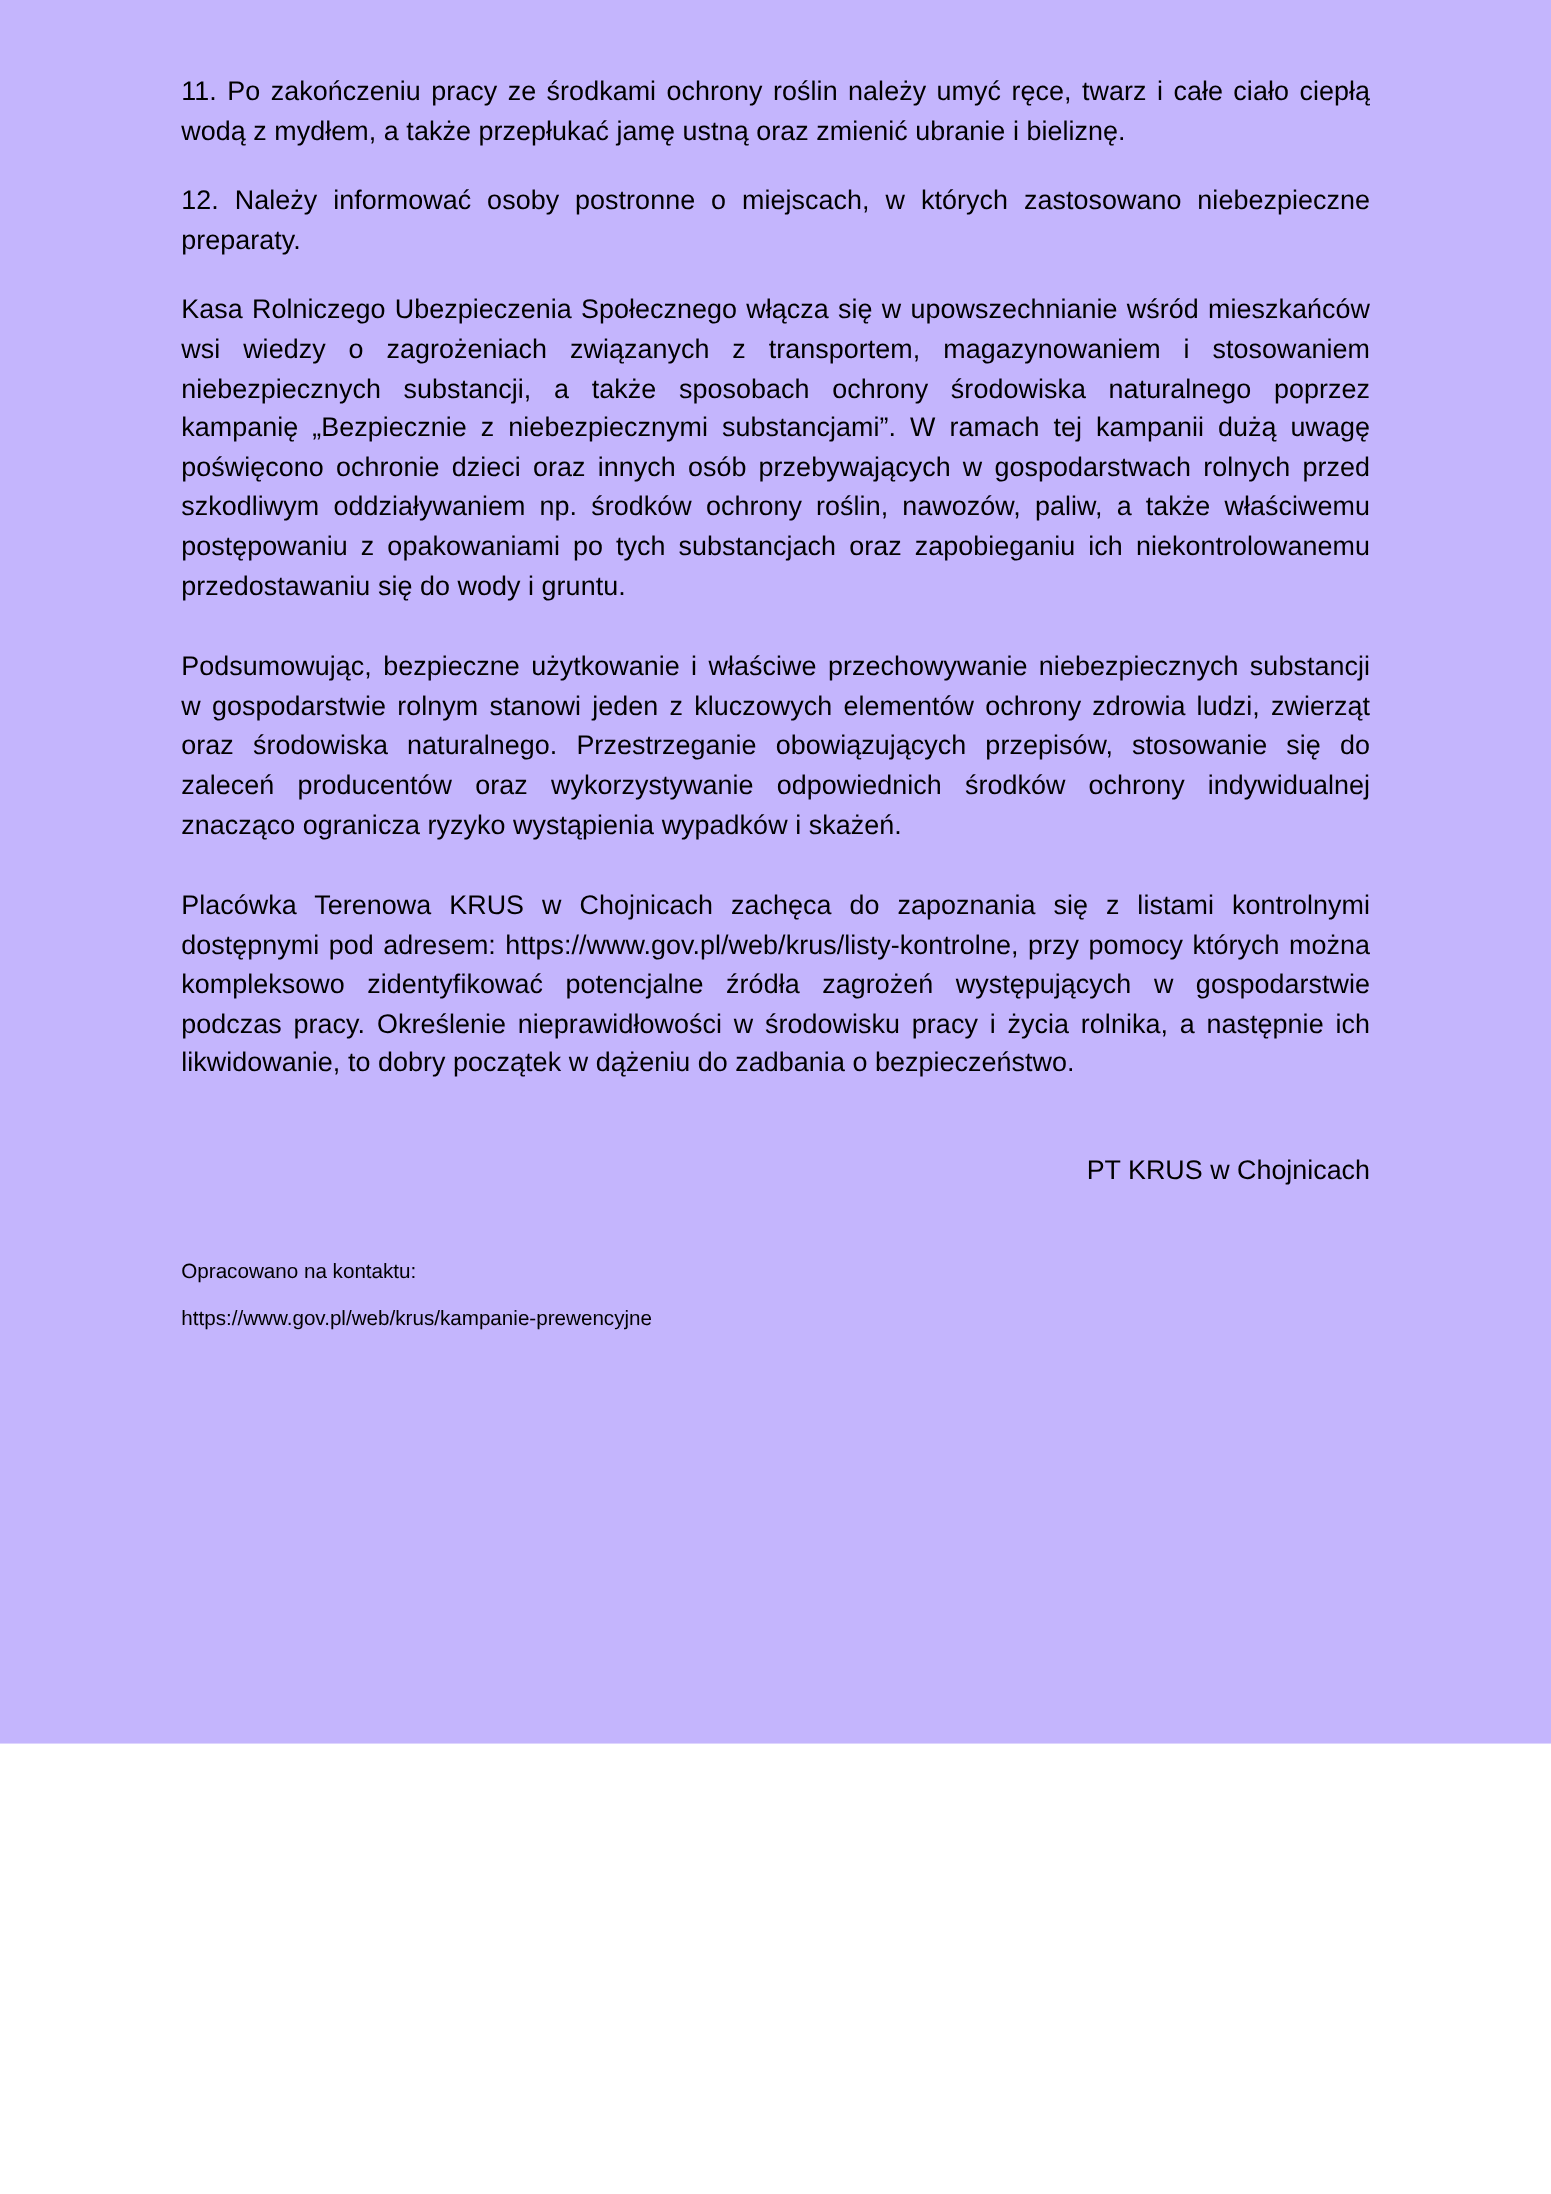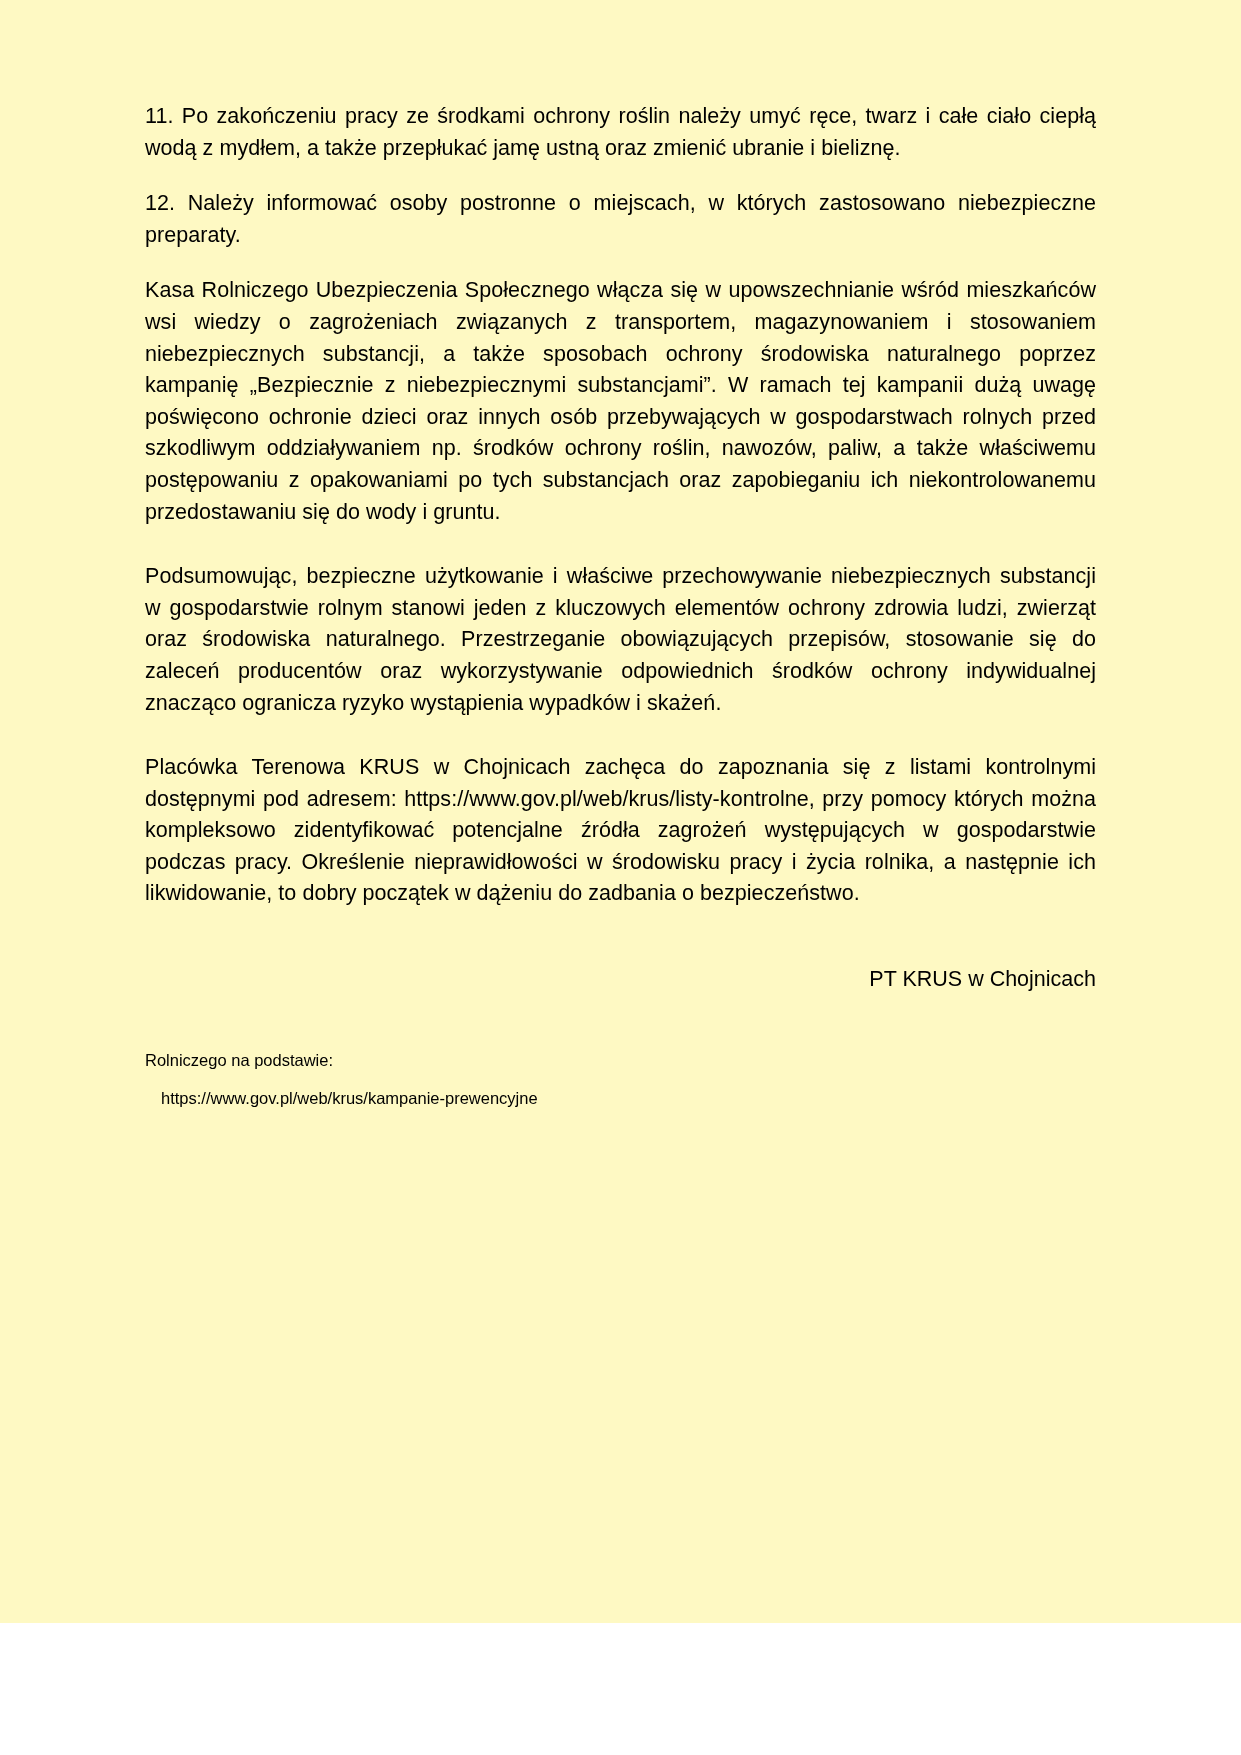--- a/index.html
+++ b/index.html
@@ -2,25 +2,25 @@
 <html lang="pl"><head>
 <meta charset="utf-8">
 <style>
   html, body {
     margin: 0;
     padding: 0;
     background: #ffffff;
   }
   .page {
     width: 1241px;
-    height: 1623px;
-    background: #fef9c3;
+    height: 1395px;
+    background: #c4b5fd;
     position: relative;
     box-sizing: border-box;
-    padding: 101px 145px 0 145px;
+    padding: 58px 145px 0 145px;
     font-family: "Liberation Sans", sans-serif;
     color: #000000;
     overflow: hidden;
   }
   .body-text {
     font-size: 21.5px;
     line-height: 1.47;
     text-align: justify;
     text-justify: inter-word;
     margin: 0 0 24px 0;
@@ -41,21 +41,21 @@
   }
   .sources-heading {
     font-size: 16.5px;
     line-height: 1.5;
     margin: 0 0 14px 0;
     color: #000000;
   }
   .source-link {
     font-size: 16.5px;
     line-height: 1.5;
-    margin: 0 0 14px 16px;
+    margin: 0 0 14px 0;
     color: #000000;
     display: block;
     text-decoration: none;
   }
 </style>
 </head>
 <body>
 
 <div class="page">
 
@@ -66,17 +66,17 @@
 
   <p class="body-text para-gap-large">Kasa Rolniczego Ubezpieczenia Społecznego włącza się w upowszechnianie wśród mieszkańców wsi wiedzy o zagrożeniach związanych z transportem, magazynowaniem i stosowaniem niebezpiecznych substancji, a także sposobach ochrony środowiska naturalnego poprzez kampanię „Bezpiecznie z niebezpiecznymi substancjami”.  W ramach tej kampanii dużą uwagę poświęcono ochronie dzieci oraz innych osób przebywających w gospodarstwach rolnych przed szkodliwym oddziaływaniem np. środków ochrony roślin, nawozów, paliw, a także właściwemu postępowaniu z opakowaniami po tych substancjach oraz zapobieganiu ich niekontrolowanemu przedostawaniu się do wody i gruntu.</p>
 
   <p class="body-text para-gap-large">Podsumowując, bezpieczne użytkowanie i właściwe przechowywanie niebezpiecznych substancji w gospodarstwie rolnym stanowi jeden z kluczowych elementów ochrony zdrowia ludzi, zwierząt oraz środowiska naturalnego. Przestrzeganie obowiązujących przepisów, stosowanie się do zaleceń producentów oraz wykorzystywanie odpowiednich środków ochrony indywidualnej znacząco ogranicza ryzyko wystąpienia wypadków i skażeń.</p>
 
   <p class="body-text">Placówka Terenowa KRUS w Chojnicach zachęca do zapoznania się z listami kontrolnymi dostępnymi pod adresem: https://www.gov.pl/web/krus/listy-kontrolne, przy pomocy których można kompleksowo zidentyfikować potencjalne źródła zagrożeń występujących w gospodarstwie podczas pracy. Określenie nieprawidłowości w środowisku pracy i życia rolnika, a następnie ich likwidowanie, to dobry początek w dążeniu do zadbania o bezpieczeństwo.</p>
 
   <p class="signature">PT KRUS w Chojnicach</p>
 
   <div class="sources">
-    <p class="sources-heading">Rolniczego na podstawie:</p>
+    <p class="sources-heading">Opracowano na kontaktu:</p>
     <span class="source-link">https://www.gov.pl/web/krus/kampanie-prewencyjne</span>
   </div>
 
 </div>
 
 </body></html>

